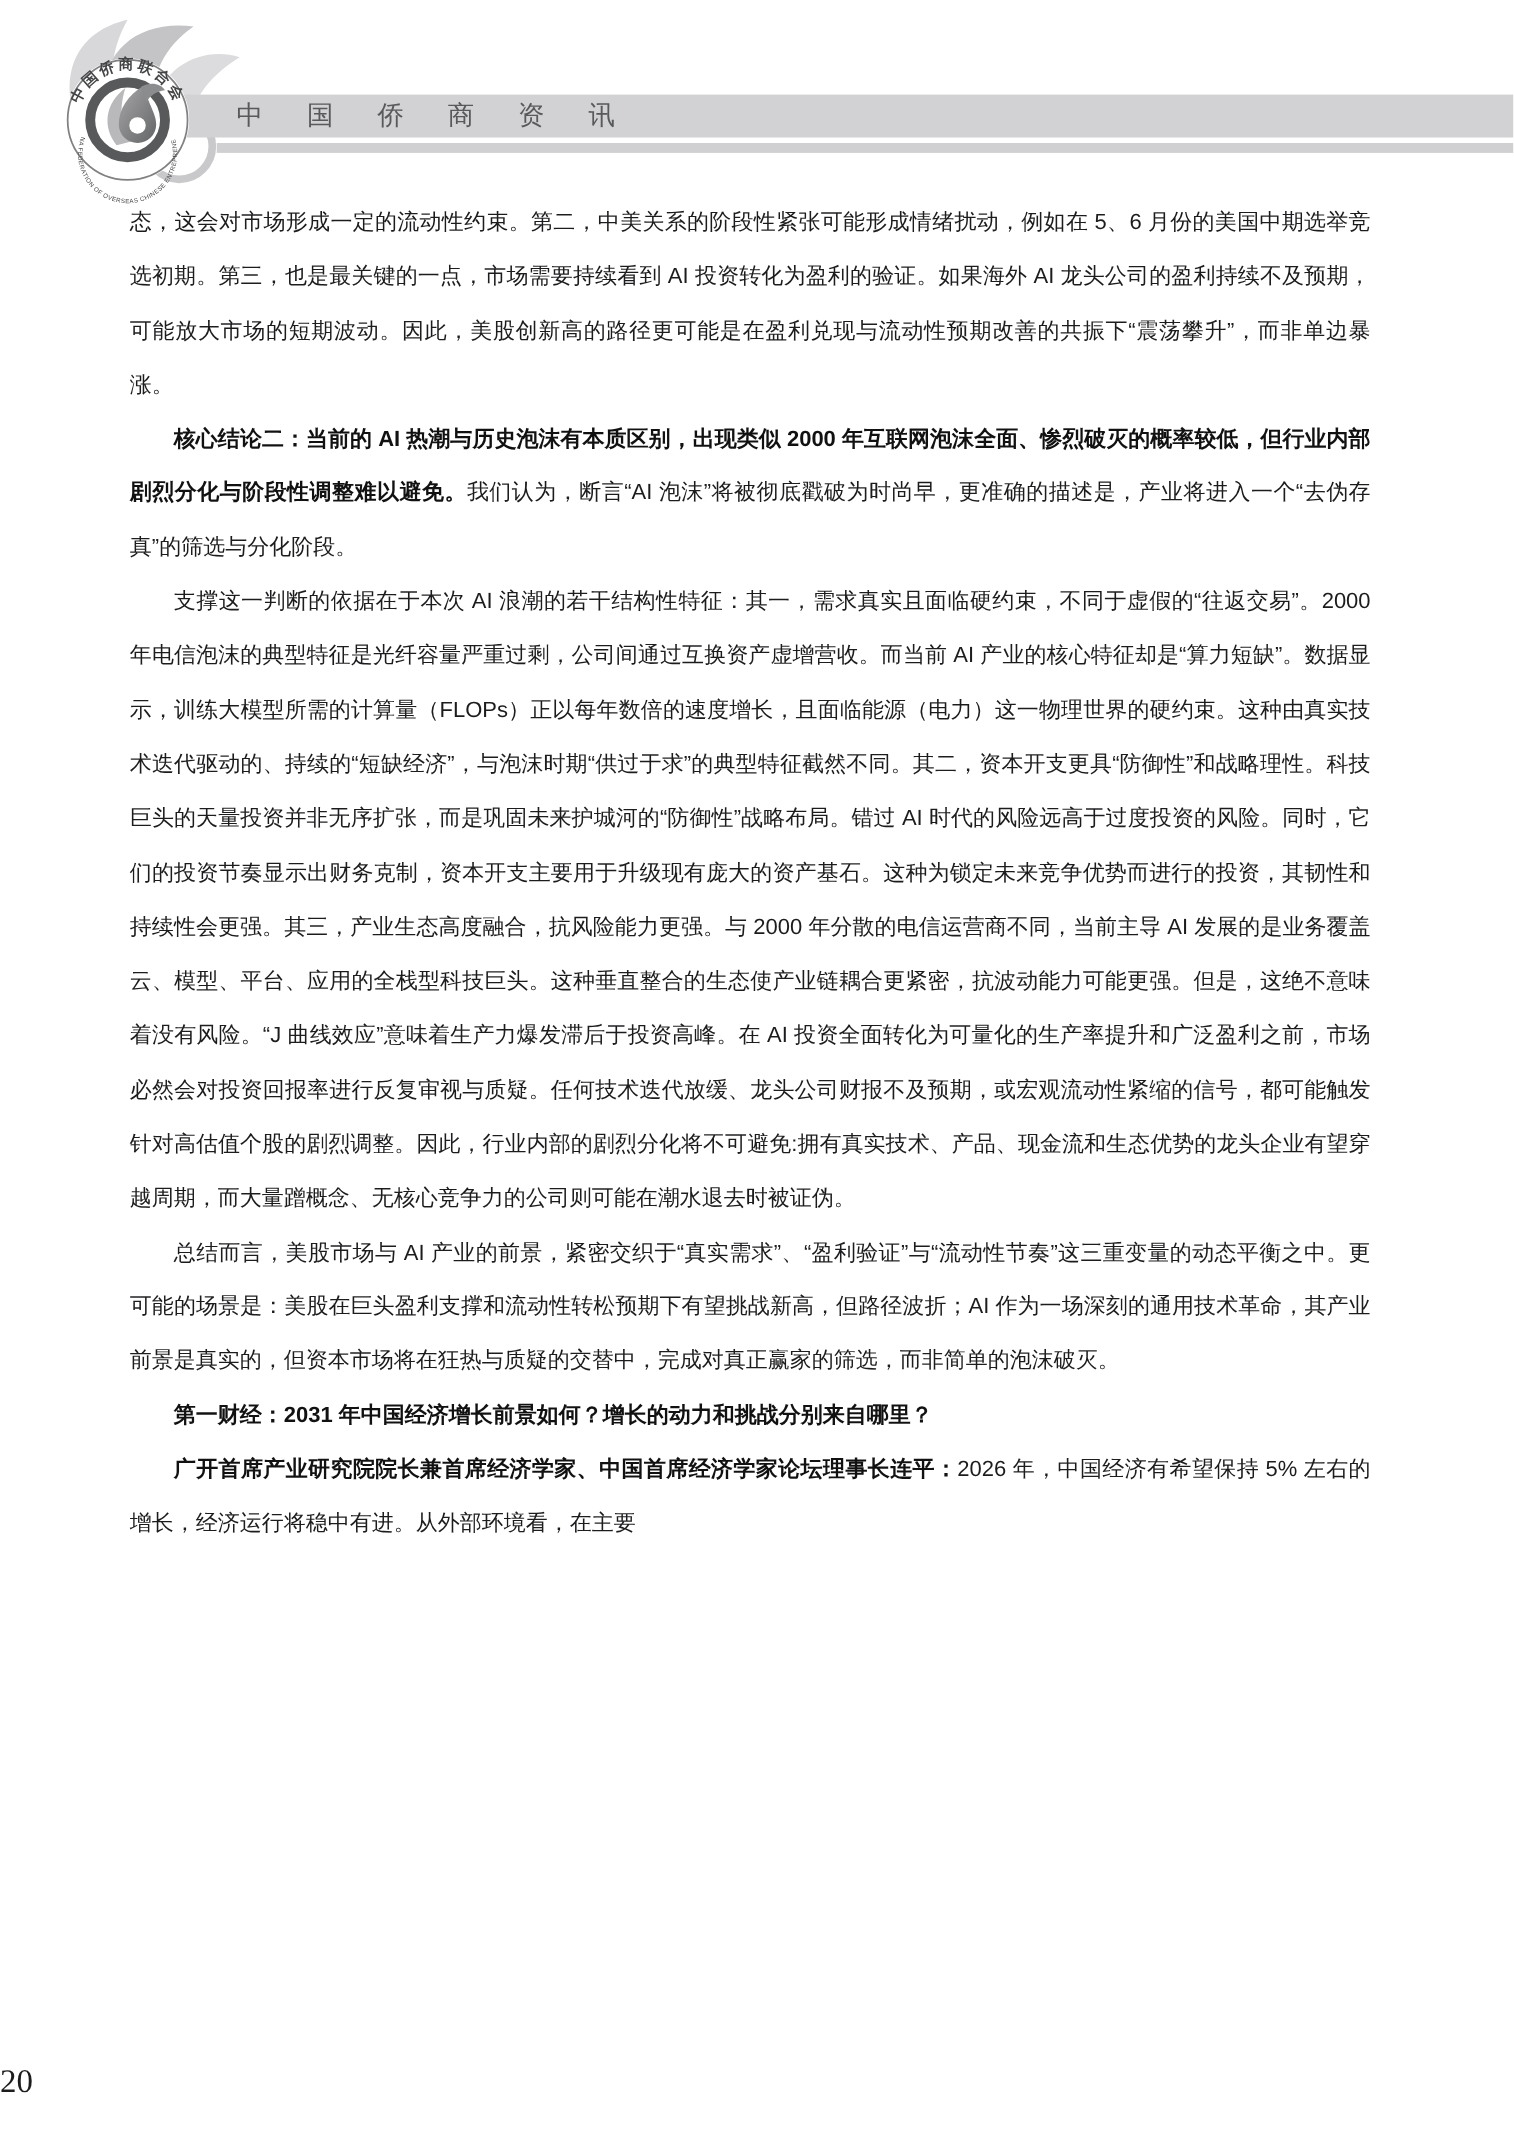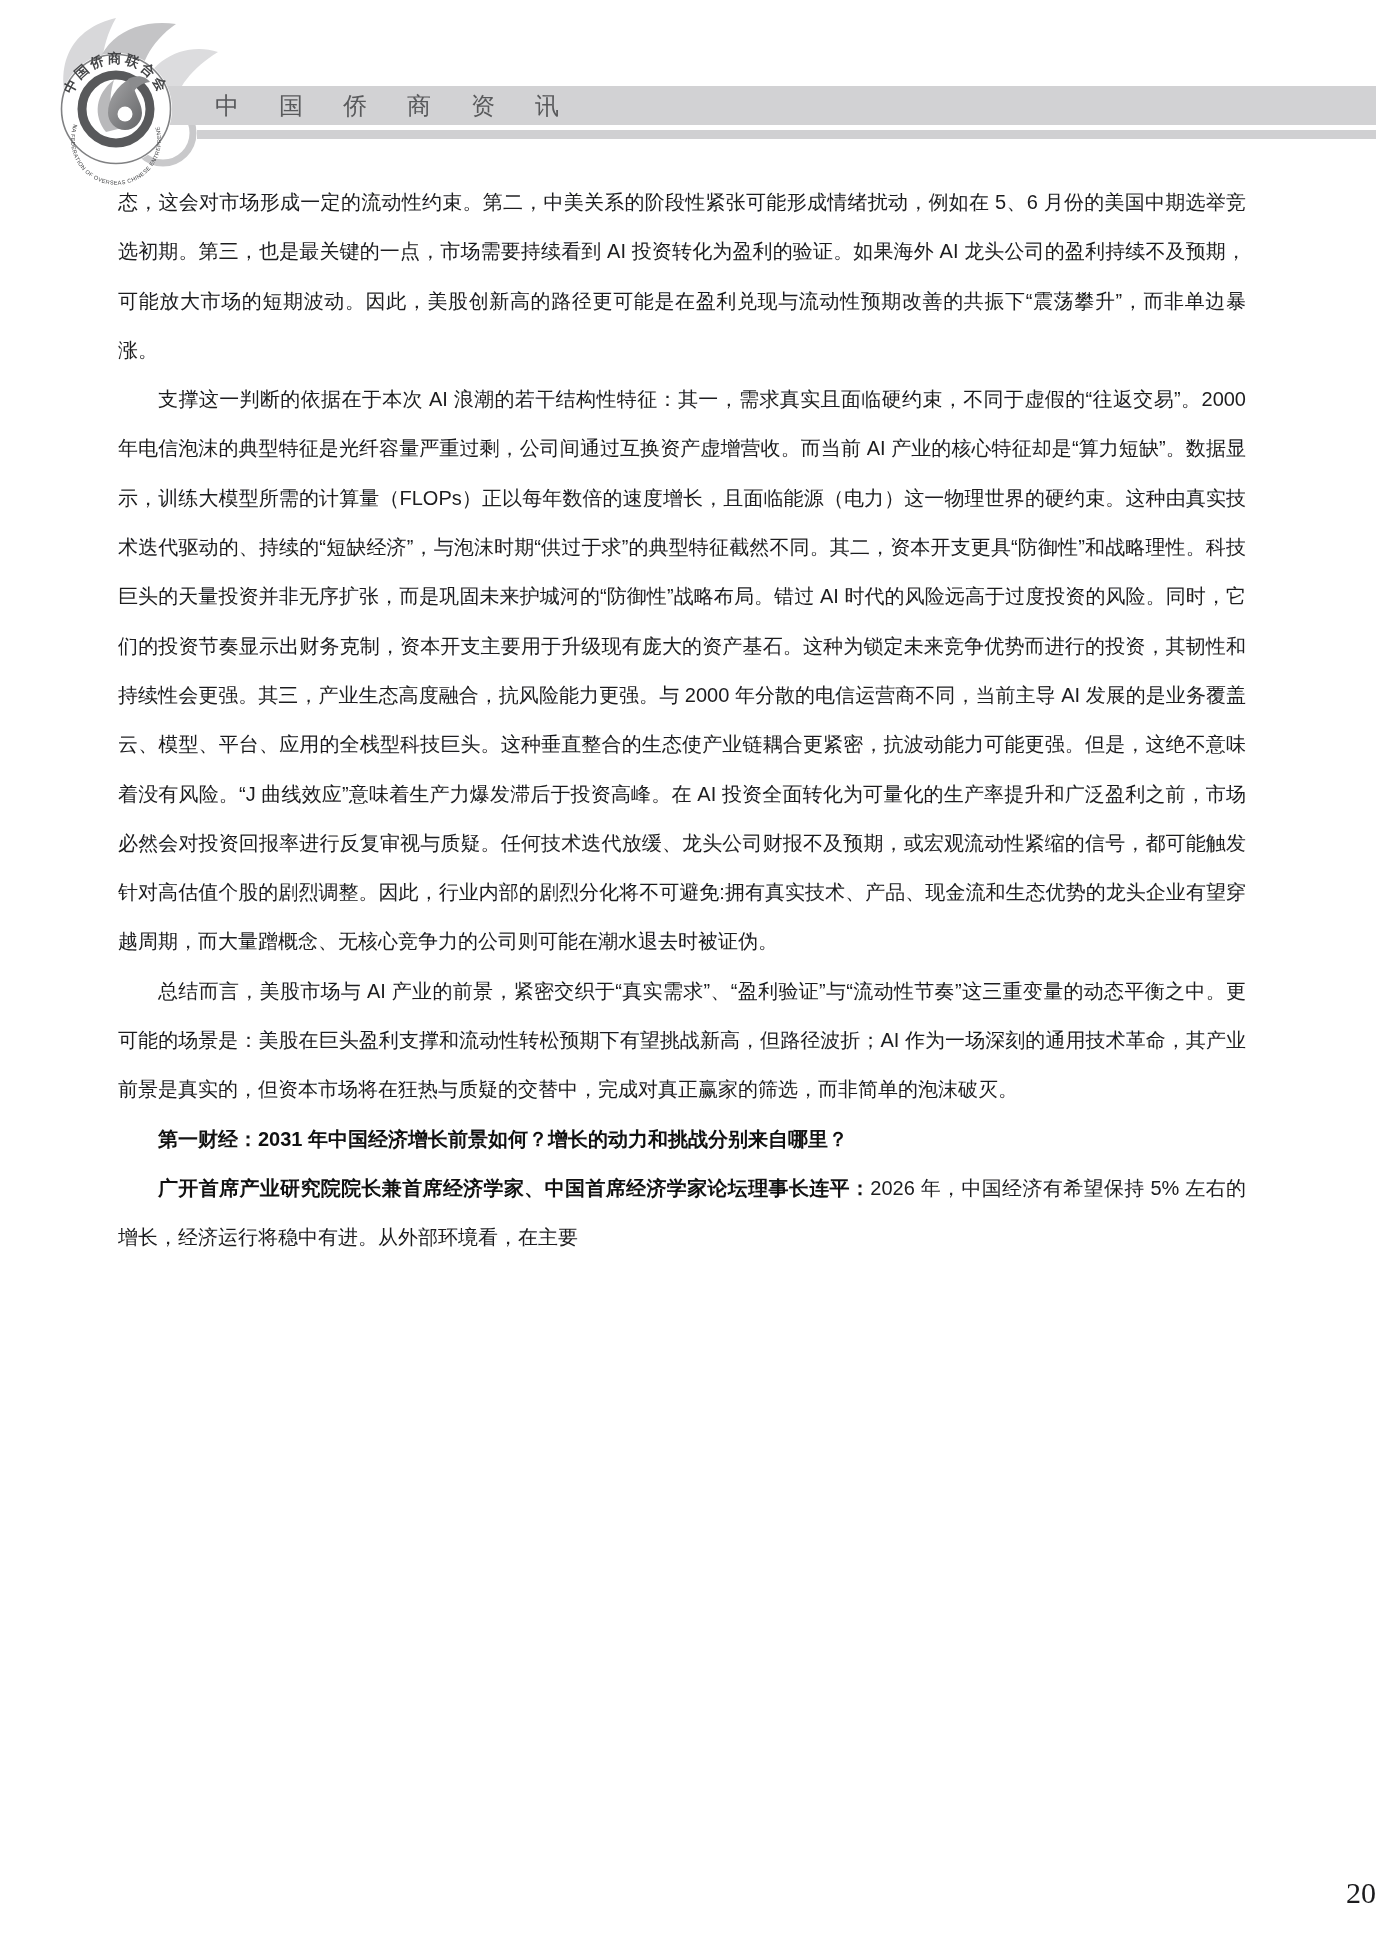--- a/index.html
+++ b/index.html
@@ -53,21 +53,21 @@
     margin:0;
     padding:0;
   }
   .article p.indent{text-indent:2em;}
   .article .bold{font-weight:bold;color:#111;}
   
   .page-number{
     position:absolute;
     left:0; top:1860px;
     width:100%;
-    text-align:right;
+    text-align:left;
     font-family:"Liberation Serif", serif;
     font-size:30px;
     color:#1c1c1e;
     z-index:4;
   }
 </style>
 </head>
 <body>
 
 <div class="page">
@@ -106,20 +106,21 @@
     <g>
       <path d="M 106 116 C 93 100 95 78 114 64 C 107 86 111 102 122 112 Z" fill="#b9b9bb"></path>
       <path d="M 131 62 C 116 70 108 84 108 97 a 17 17 0 1 0 34 0 C 142 87 135 80 131 62 Z" fill="url(#flowerGrad)"></path>
       <circle cx="125" cy="98" r="7.5" fill="#ffffff"></circle>
       <path d="M 128 63 C 137 58 146 60 150 66 C 142 67 136 71 133 77 Z" fill="#8b8c8e"></path>
     </g>
   </svg>
 
   <div class="article">
       <p class=""><span>态，这会对市场形成一定的流动性约束。第二，中美关系的阶段性紧张可能形成情绪扰动，例如在 5、6 月份的美国中期选举竞选初期。第三，也是最关键的一点，市场需要持续看到 AI 投资转化为盈利的验证。如果海外 AI 龙头公司的盈利持续不及预期，可能放大市场的短期波动。因此，美股创新高的路径更可能是在盈利兑现与流动性预期改善的共振下“震荡攀升”，而非单边暴涨。</span></p>
+      <p class="indent"><span class="bold">核心结论二：当前的 AI 热潮与历史泡沫有本质区别，出现类似 2000 年互联网泡沫全面、惨烈破灭的概率较低，但行业内部剧烈分化与阶段性调整难以避免。</span><span>我们认为，断言“AI 泡沫”将被彻底戳破为时尚早，更准确的描述是，产业将进入一个“去伪存真”的筛选与分化阶段。</span></p>
       <p class="indent"><span>支撑这一判断的依据在于本次 AI 浪潮的若干结构性特征：其一，需求真实且面临硬约束，不同于虚假的“往返交易”。2000 年电信泡沫的典型特征是光纤容量严重过剩，公司间通过互换资产虚增营收。而当前 AI 产业的核心特征却是“算力短缺”。数据显示，训练大模型所需的计算量（FLOPs）正以每年数倍的速度增长，且面临能源（电力）这一物理世界的硬约束。这种由真实技术迭代驱动的、持续的“短缺经济”，与泡沫时期“供过于求”的典型特征截然不同。其二，资本开支更具“防御性”和战略理性。科技巨头的天量投资并非无序扩张，而是巩固未来护城河的“防御性”战略布局。错过 AI 时代的风险远高于过度投资的风险。同时，它们的投资节奏显示出财务克制，资本开支主要用于升级现有庞大的资产基石。这种为锁定未来竞争优势而进行的投资，其韧性和持续性会更强。其三，产业生态高度融合，抗风险能力更强。与 2000 年分散的电信运营商不同，当前主导 AI 发展的是业务覆盖云、模型、平台、应用的全栈型科技巨头。这种垂直整合的生态使产业链耦合更紧密，抗波动能力可能更强。但是，这绝不意味着没有风险。“J 曲线效应”意味着生产力爆发滞后于投资高峰。在 AI 投资全面转化为可量化的生产率提升和广泛盈利之前，市场必然会对投资回报率进行反复审视与质疑。任何技术迭代放缓、龙头公司财报不及预期，或宏观流动性紧缩的信号，都可能触发针对高估值个股的剧烈调整。因此，行业内部的剧烈分化将不可避免:拥有真实技术、产品、现金流和生态优势的龙头企业有望穿越周期，而大量蹭概念、无核心竞争力的公司则可能在潮水退去时被证伪。</span></p>
       <p class="indent"><span>总结而言，美股市场与 AI 产业的前景，紧密交织于“真实需求”、“盈利验证”与“流动性节奏”这三重变量的动态平衡之中。更可能的场景是：美股在巨头盈利支撑和流动性转松预期下有望挑战新高，但路径波折；AI 作为一场深刻的通用技术革命，其产业前景是真实的，但资本市场将在狂热与质疑的交替中，完成对真正赢家的筛选，而非简单的泡沫破灭。</span></p>
       <p class="indent"><span class="bold">第一财经：2031 年中国经济增长前景如何？增长的动力和挑战分别来自哪里？</span></p>
       <p class="indent"><span class="bold">广开首席产业研究院院长兼首席经济学家、中国首席经济学家论坛理事长连平：</span><span>2026 年，中国经济有希望保持 5% 左右的增长，经济运行将稳中有进。从外部环境看，在主要</span></p>
     </div>
 
   <div class="page-number">20</div>
 
 </div>
 

